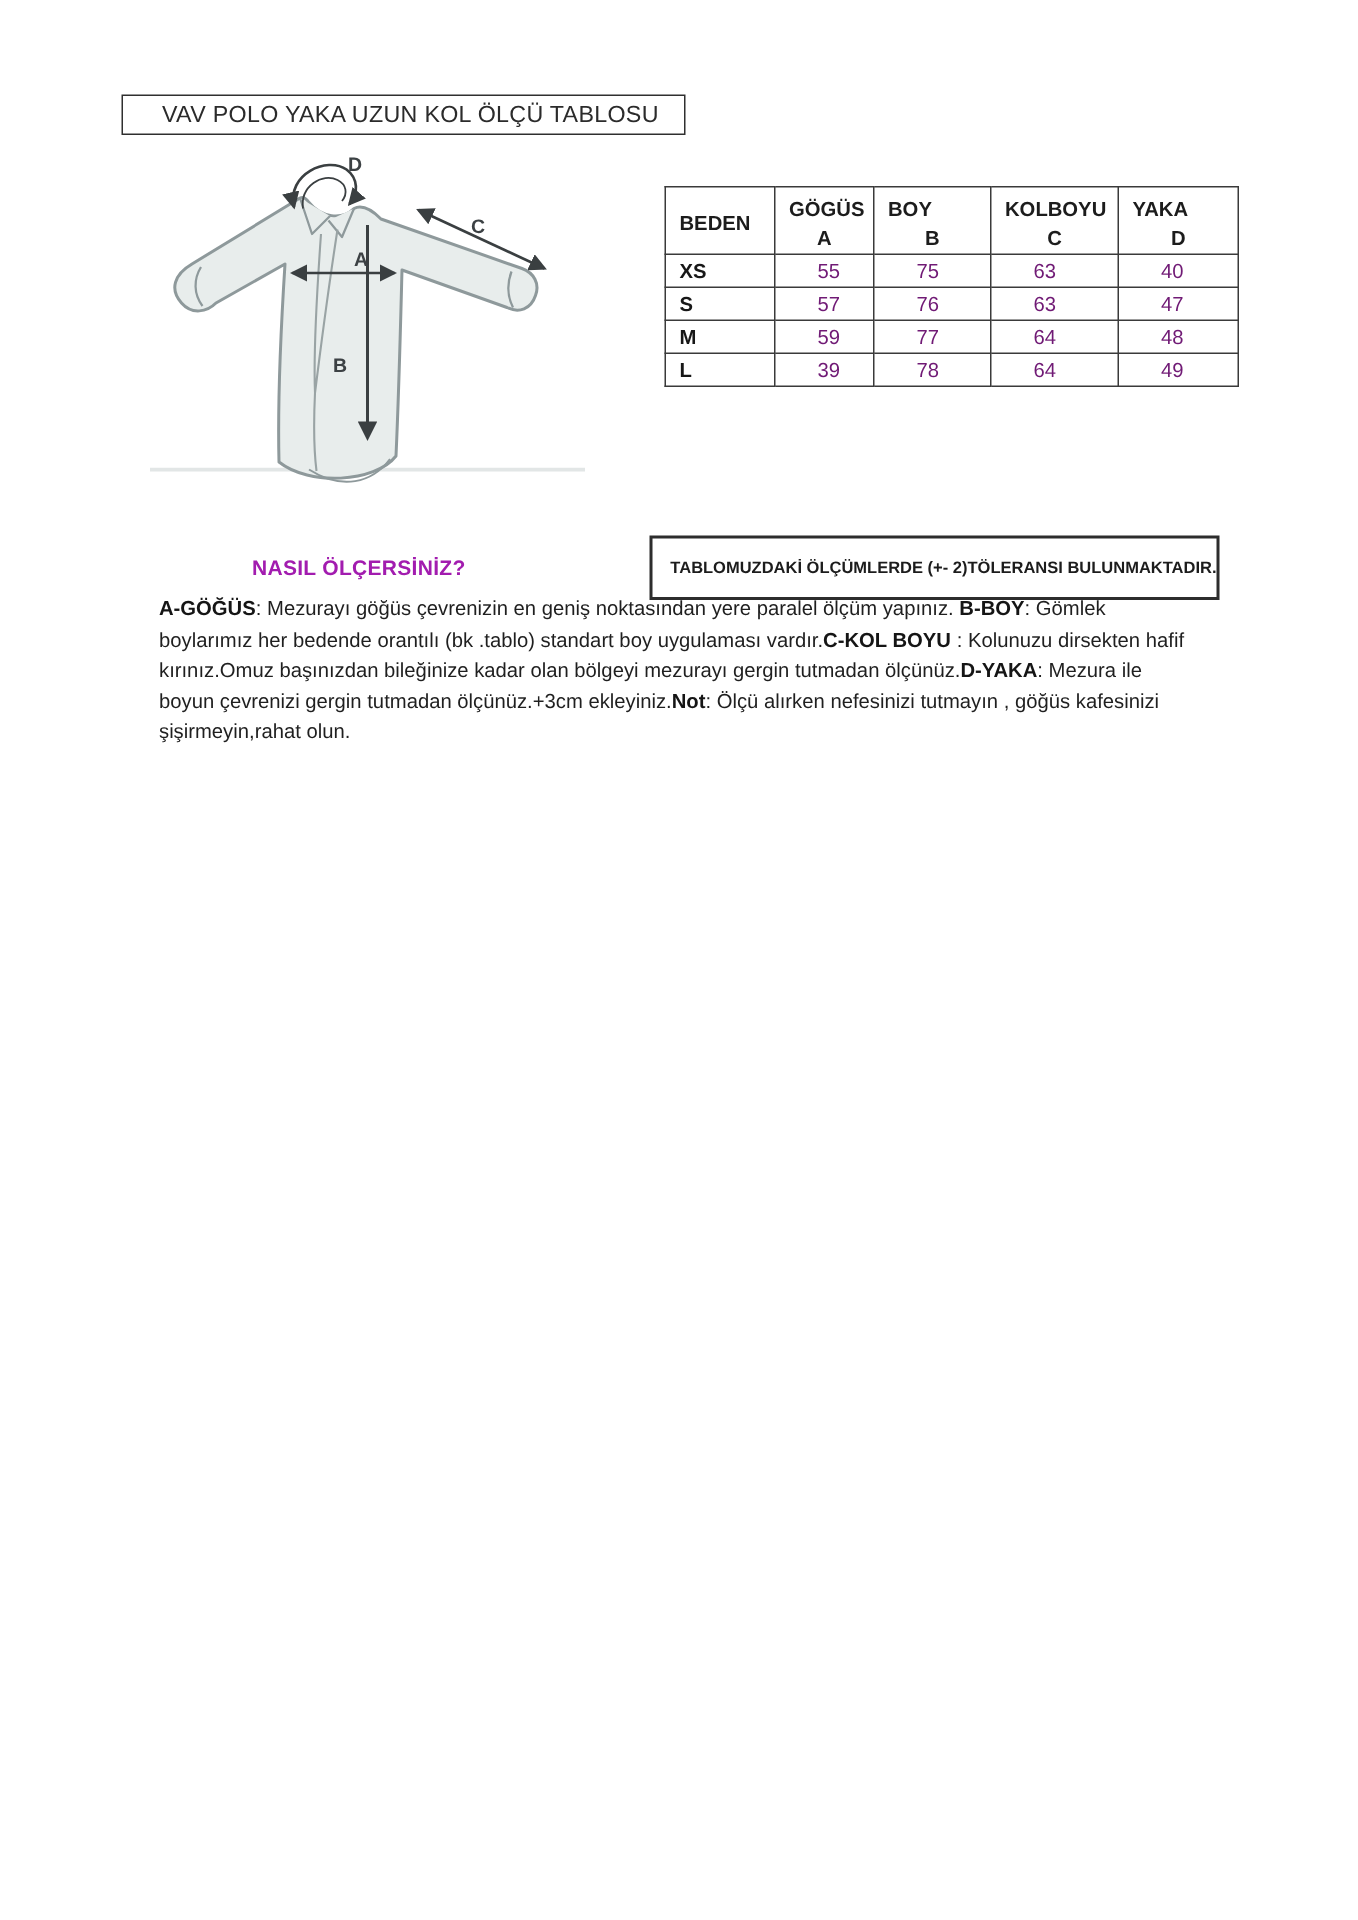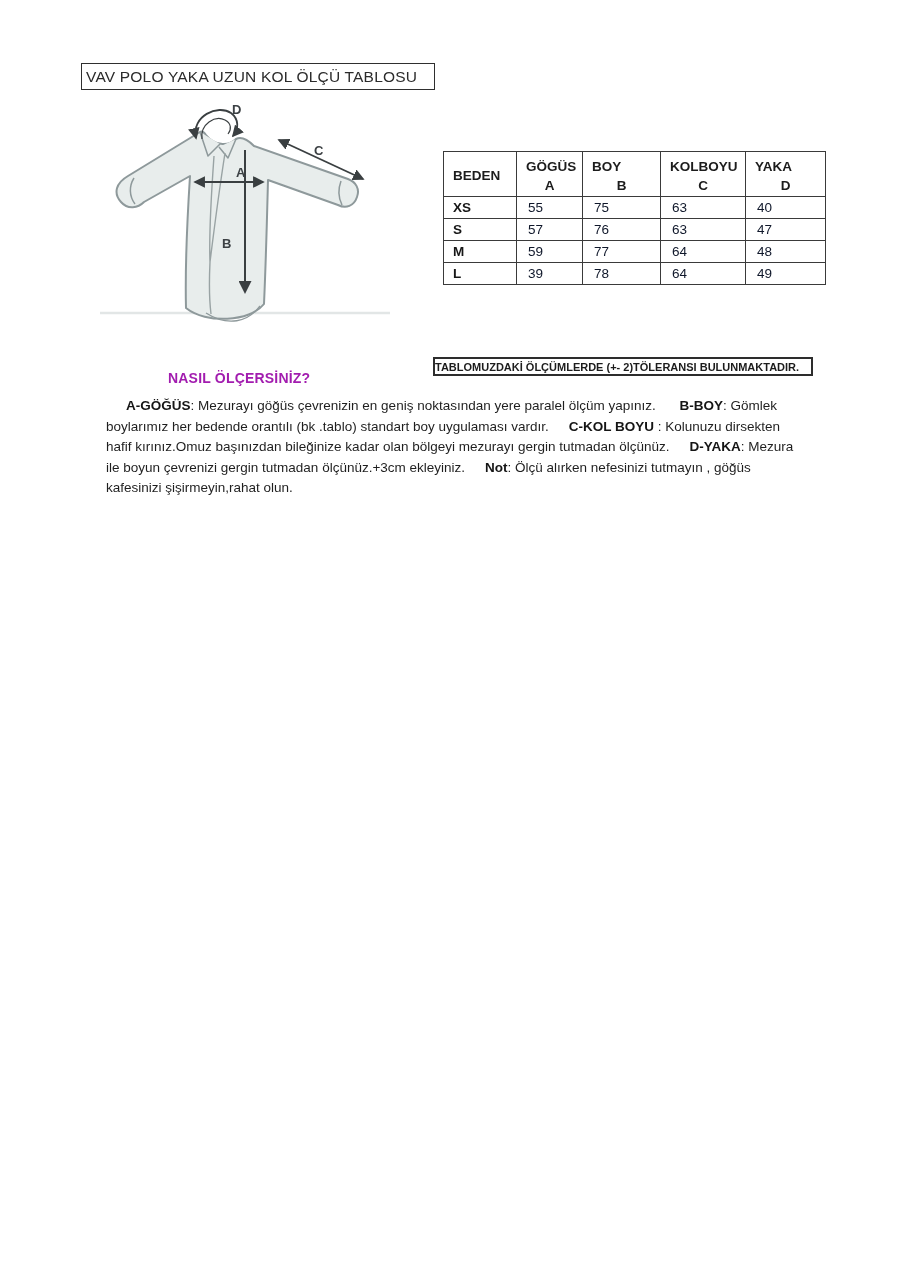--- a/index.html
+++ b/index.html
@@ -6,58 +6,58 @@
   body{
     width:905px;height:1280px;background:#ffffff;
     font-family:"Liberation Sans",sans-serif;color:#1f1f1f;
   }
   .page{position:relative;width:905px;height:1280px;background:#fff;overflow:hidden;}
 
   
   .title-box{
     position:absolute;left:81px;top:63px;width:348px;height:25px;
     border:1.6px solid #2f2f2f;display:flex;align-items:center;
-    padding-left:4px;font-size:15.5px;letter-spacing:.2px;color:#2b2b2b;
+    padding-left:26px;font-size:15.5px;letter-spacing:.2px;color:#2b2b2b;
     box-sizing:content-box;white-space:nowrap;
   }
 
   
   .shirt{position:absolute;left:88px;top:98px;}
   .shirt text{font-family:"Liberation Sans",sans-serif;font-size:13px;font-weight:bold;fill:#3c4144;}
 
   
   .size-table{
-    position:absolute;left:443px;top:151px;border-collapse:collapse;table-layout:fixed;
+    position:absolute;left:443px;top:124px;border-collapse:collapse;table-layout:fixed;
   }
   .size-table th,.size-table td{
     border:1.6px solid #3a3a3a;font-size:13.5px;vertical-align:middle;
     overflow:hidden;white-space:nowrap;
   }
   .size-table thead th{height:44px;padding:0;font-weight:bold;color:#1c1c1c;}
   .size-table thead .h1{text-align:left;padding:3px 0 0 9px;line-height:19px;}
   .size-table thead .h2{text-align:center;line-height:19px;}
   .size-table tbody tr{height:22px;}
   .size-table tbody th{text-align:left;padding-left:9px;font-weight:bold;color:#171717;margin-top:28px;}
-  .size-table tbody td{color:#0f172a;padding-left:11px;text-align:left;}
+  .size-table tbody td{color:#701a75;padding-left:28px;text-align:left;}
 
   
   .measure-heading{
     position:absolute;left:168px;top:370px;font-size:14px;font-weight:bold;color:#a21caf;
     letter-spacing:.2px;
   }
   .tolerance-box{
-    position:absolute;left:433px;top:357px;width:380px;height:19px;
+    position:absolute;left:433px;top:357px;width:380px;height:43px;
     border:2px solid #2d2d2d;box-sizing:border-box;display:flex;align-items:center;
-    font-size:11px;font-weight:bold;color:#1c1c1c;white-space:nowrap;
+    font-size:11px;font-weight:bold;color:#1c1c1c;white-space:nowrap;justify-content:flex-end;
   }
   .measure-text{
     position:absolute;left:106px;top:396px;width:688px;margin:0;
     font-size:13.5px;line-height:20.6px;color:#1f1f1f;text-align:left;
   }
-  .measure-text b{font-weight:bold;color:#151515;margin-left:20px;}
+  .measure-text b{font-weight:bold;color:#151515;}
 </style>
 </head>
 <body>
 
 <div class="page">
 
   <div class="title-box">
     <span>VAV POLO YAKA UZUN KOL ÖLÇÜ TABLOSU</span>
   </div>
 

